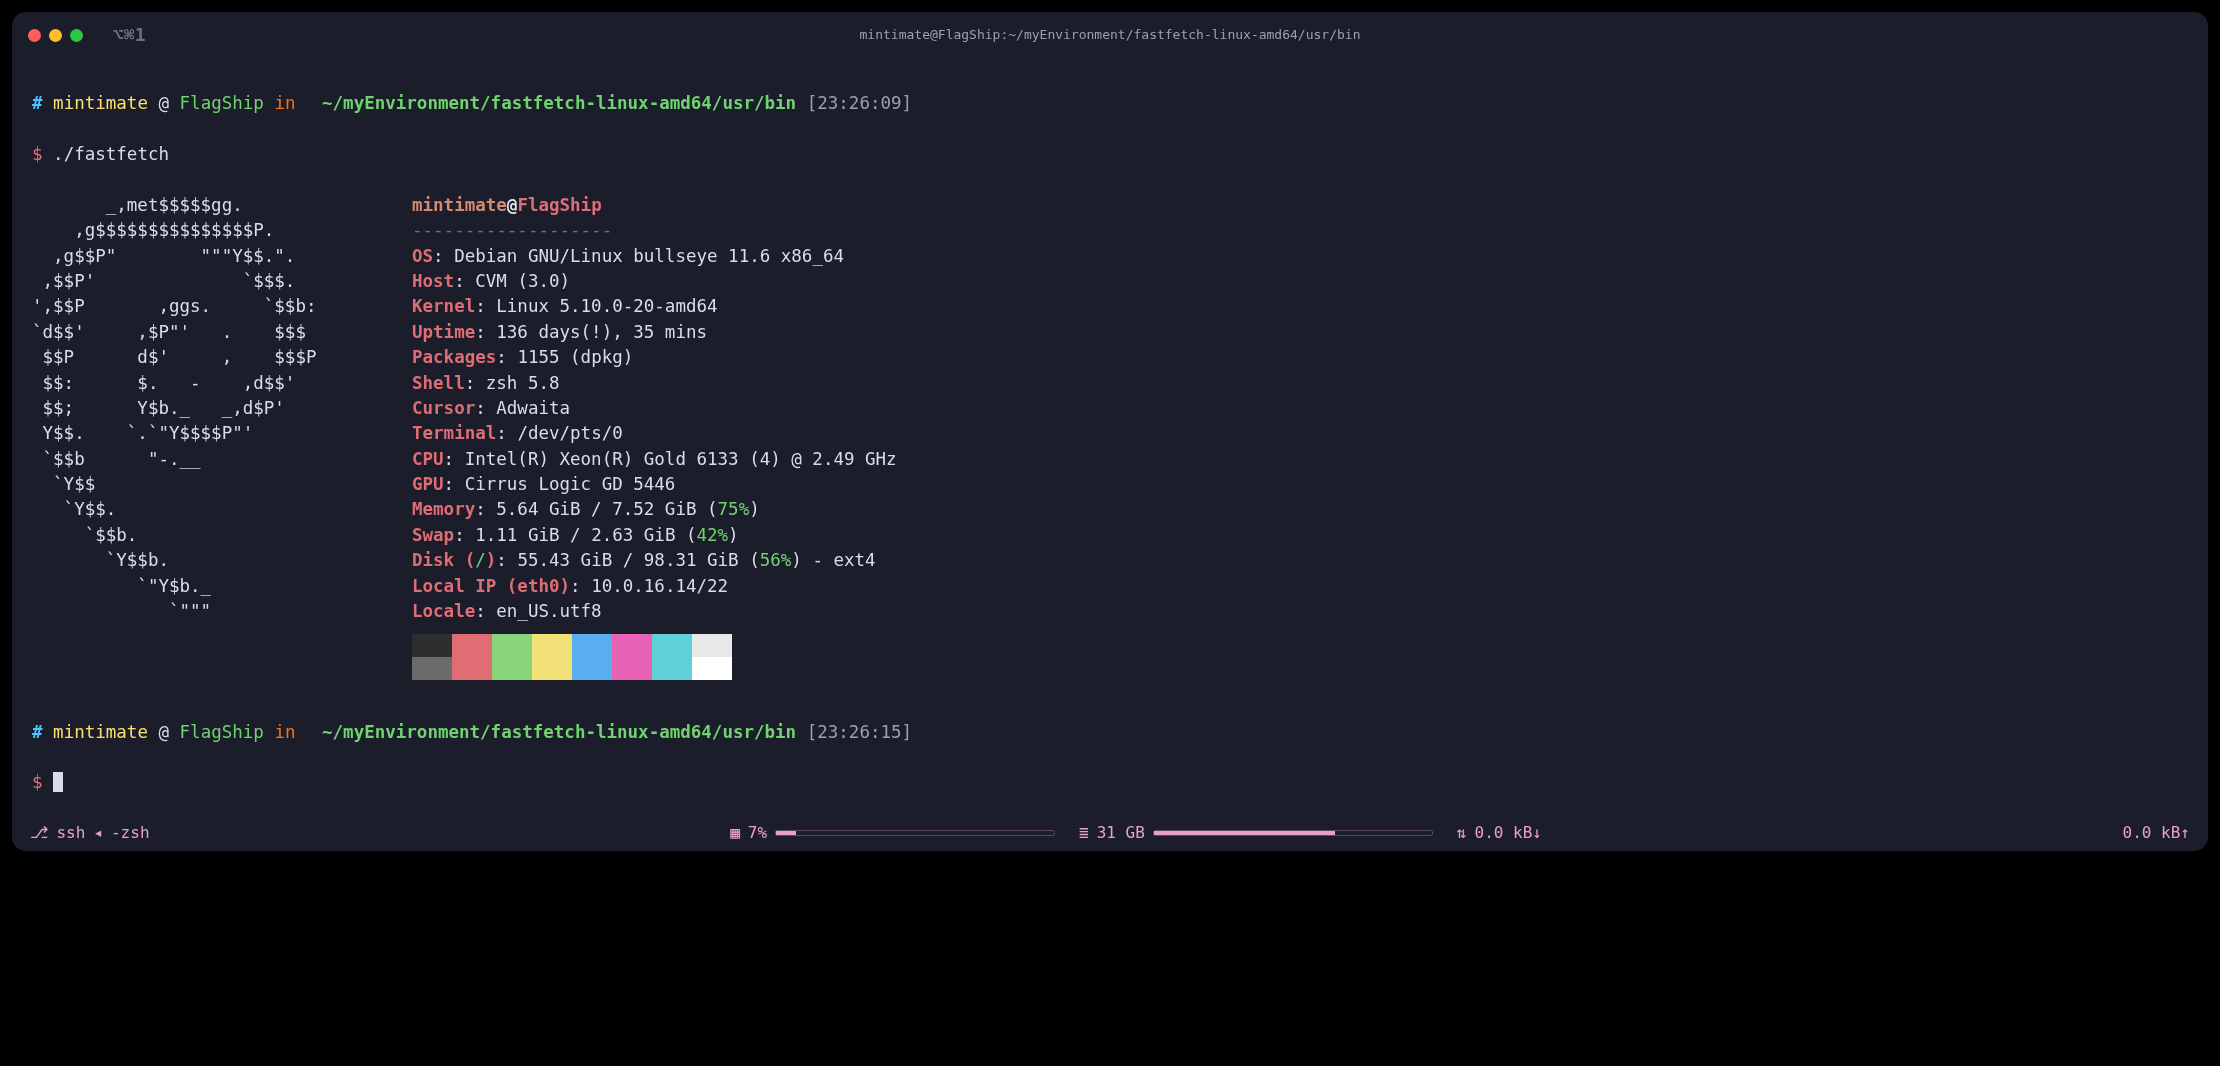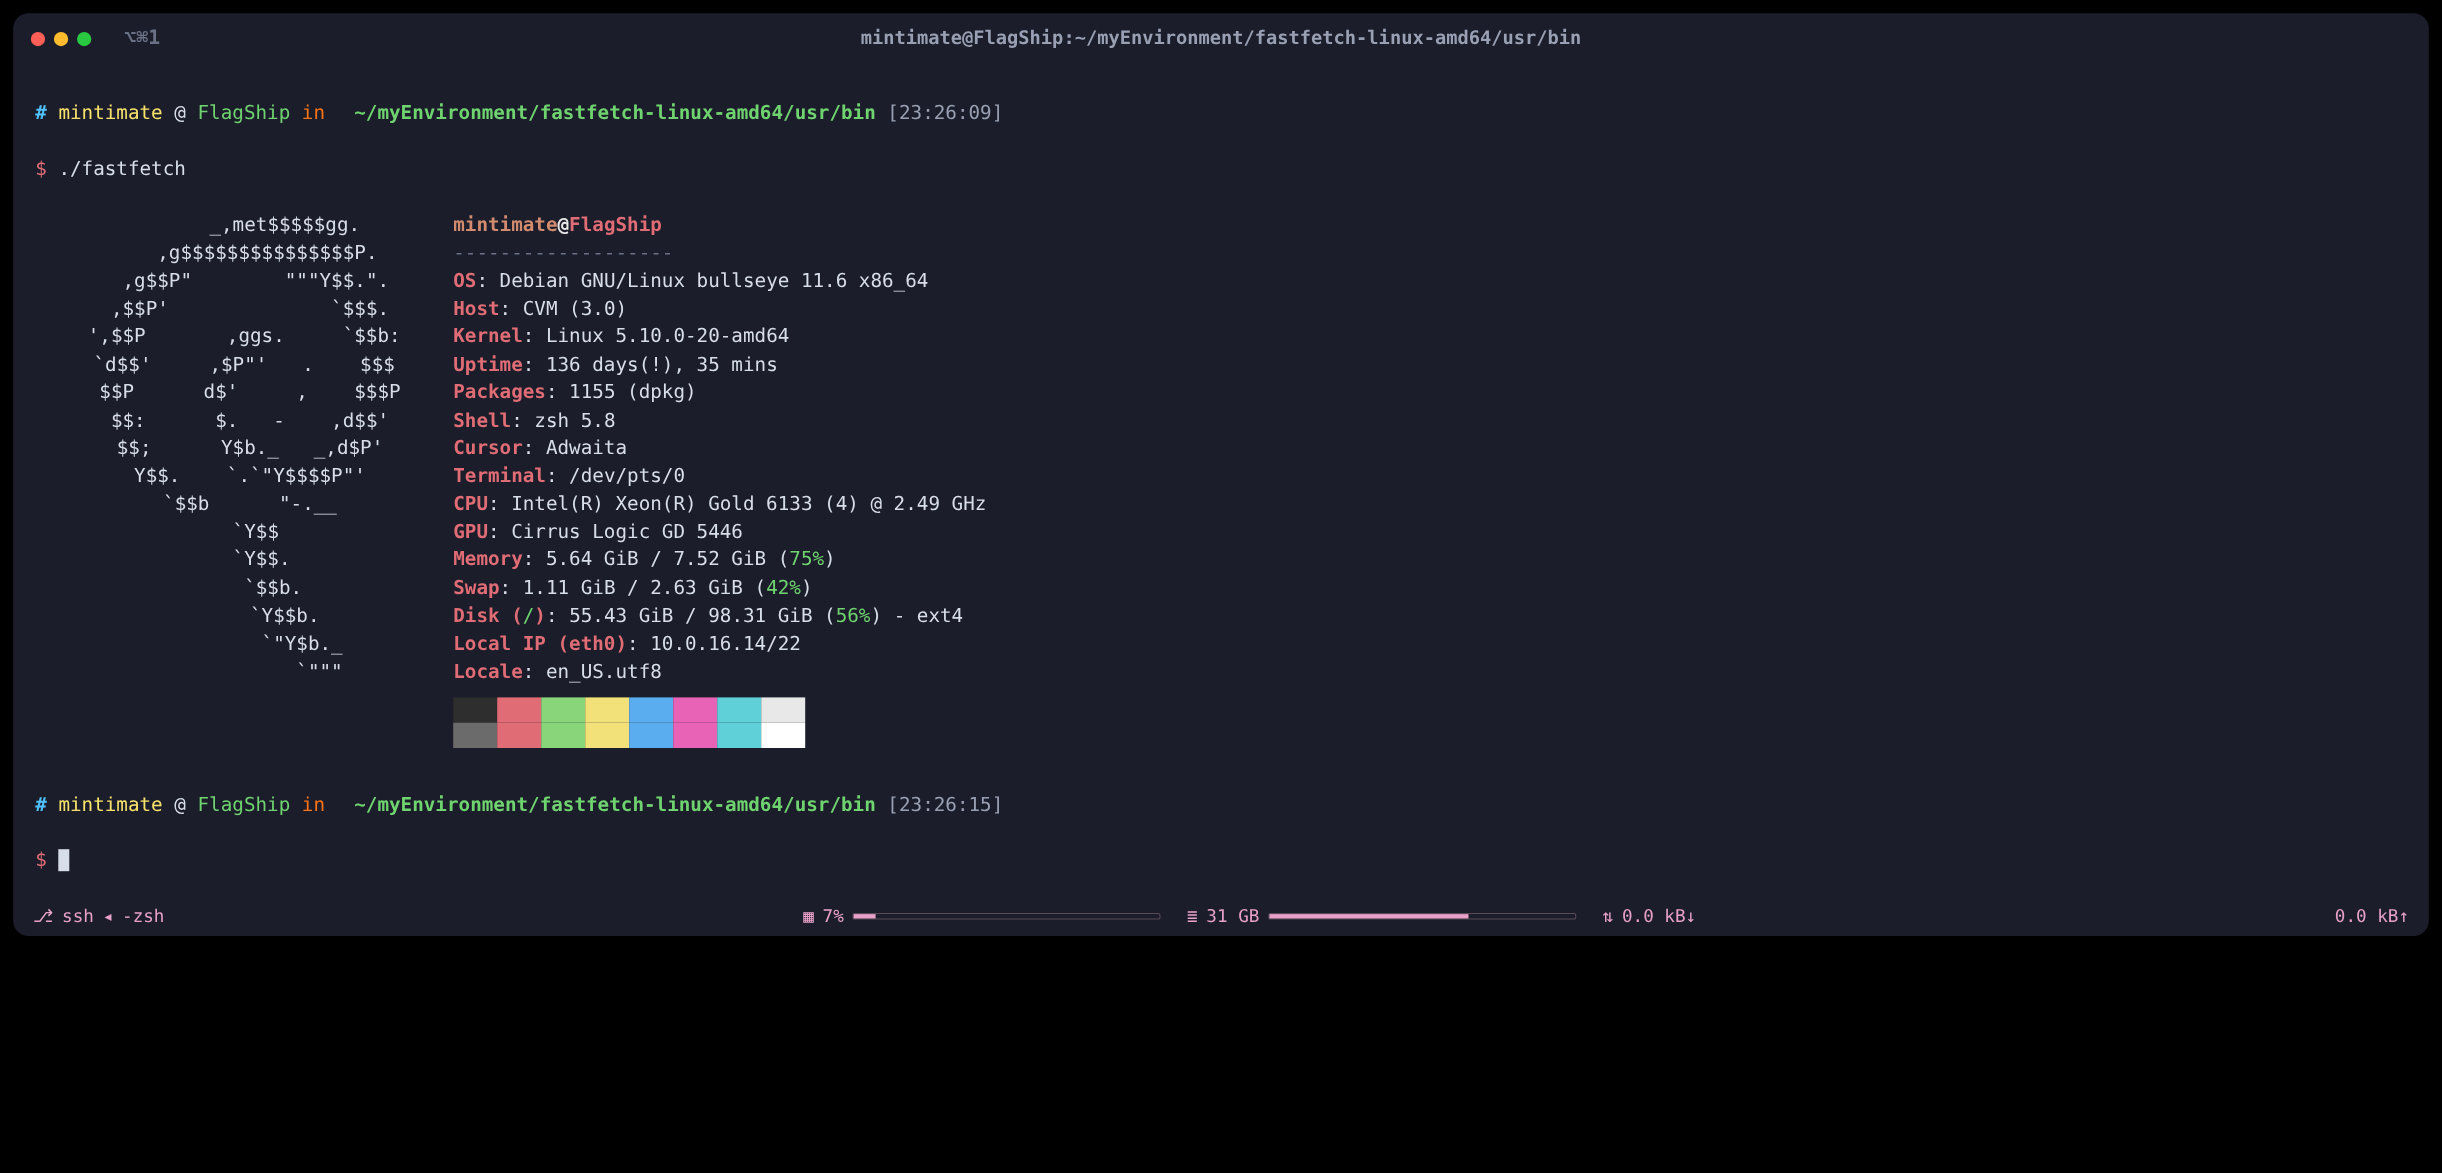--- a/index.html
+++ b/index.html
@@ -34,39 +34,39 @@
     color: #6b7185;
     font-weight: 600;
     margin-left: 18px;
     font-size: 18px;
   }
   .window-title {
     position: absolute;
     left: 0; right: 0;
     text-align: center;
     color: #9aa0b3;
-    font-weight: 700;
-    font-size: 17px;
+    font-weight: 400;
+    font-size: 13px;
     pointer-events: none;
   }
   .term {
     padding: 8px 20px 4px 20px;
     white-space: pre;
     font-family: inherit;
   }
   .prompt-hash { color: #4fc1ff; font-weight: 600; }
   .prompt-user { color: #f9e26b; }
   .prompt-at   { color: #d8dee9; }
   .prompt-host { color: #6fd36f; }
   .prompt-in   { color: #f97316; }
   .prompt-path { color: #6fd36f; font-weight: 600; margin-left: 16px; }
   .prompt-time { color: #9aa0b3; }
   .prompt-dollar { color: #e06c75; }
   .cmd { color: #d8dee9; }
-  .logo { color: #d8dee9; text-align: center; }
+  .logo { color: #d8dee9; }
   .ff-row { display: flex; }
   .ff-logo-col { width: 380px; flex-shrink: 0; }
   .ff-info-col { }
   .ff-user { color: #d28b6e; font-weight: 600; }
   .ff-at2  { color: #e8e8e8; font-weight: 600; }
   .ff-host { color: #e06c75; font-weight: 600; }
   .ff-sep  { color: #6b7185; }
   .ff-key  { color: #e06c75; font-weight: 600; }
   .ff-colon{ color: #d8dee9; }
   .ff-val  { color: #d8dee9; }

